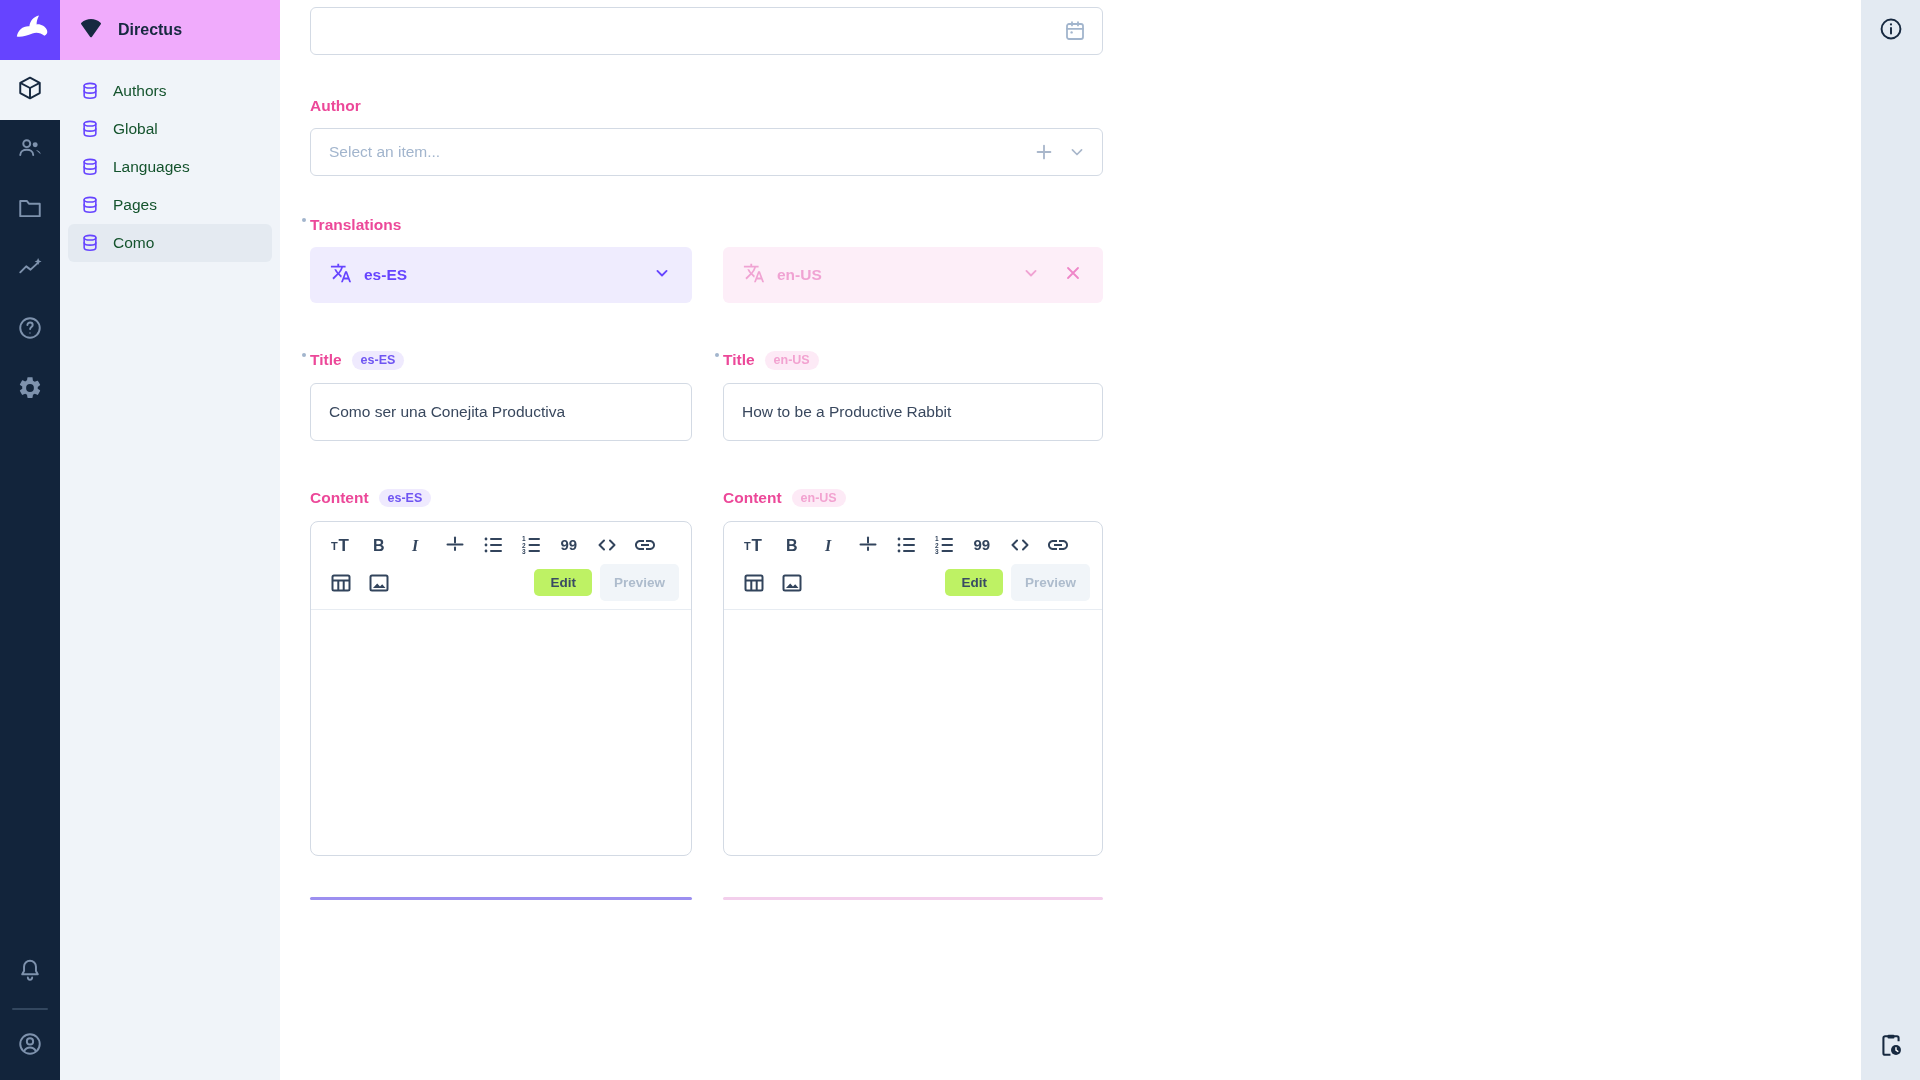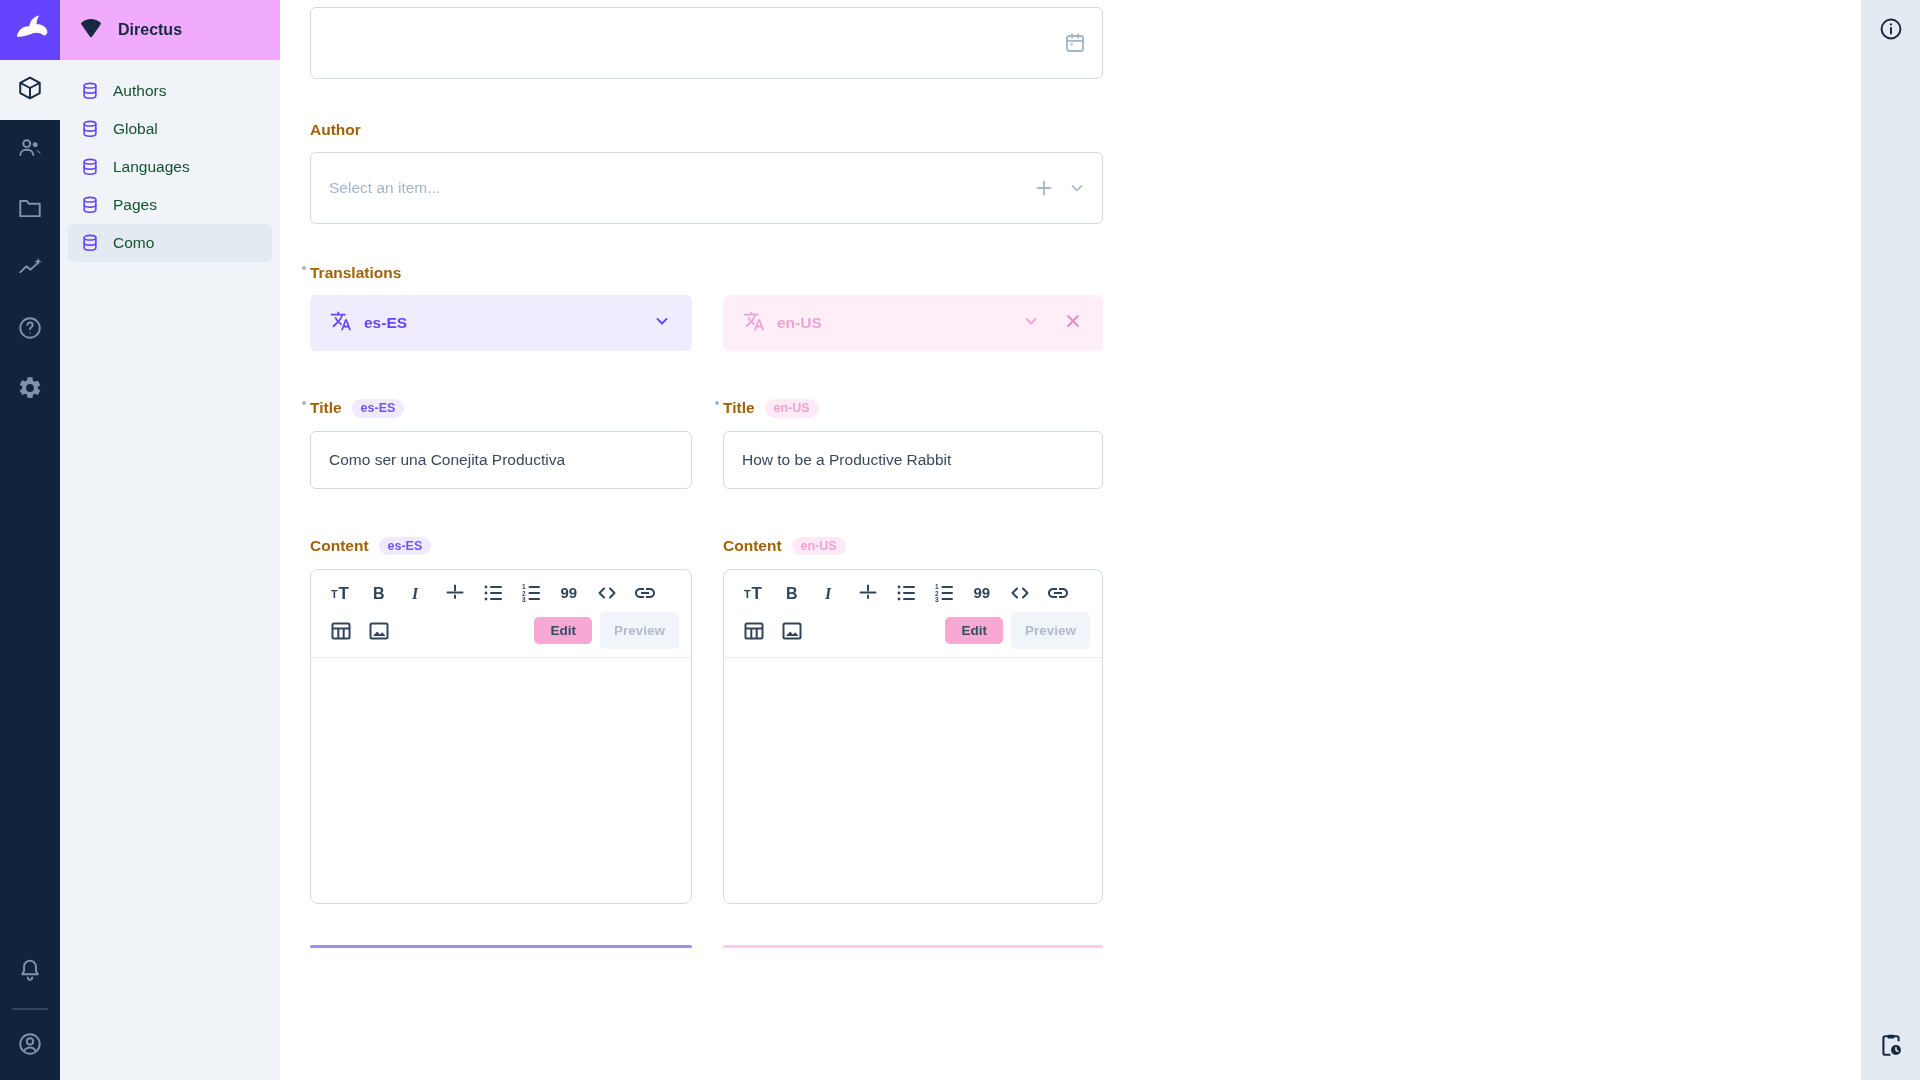--- a/index.html
+++ b/index.html
@@ -60,31 +60,31 @@
     width:44px; height:44px; border-radius:50%; background:#6644ff; border:none;
     display:flex; align-items:center; justify-content:center; cursor:pointer; margin-right:16px;
   }
   .dots-btn { background:none; border:none; cursor:pointer; padding:6px; display:flex; flex-direction:column; gap:4px; }
   .dots-btn i { width:4.5px; height:4.5px; border-radius:50%; background:#b6c3d4; display:block; }
 
   
   .page-body { flex:1; overflow:hidden; padding:7px 0 0 30px; }
   .form-wrap { width:793px; }
   .field-input {
-    width:100%; height:72px; border:1px solid #d3dae4; border-radius:6px; background:#fff;
+    width:100%; height:48px; border:1px solid #d3dae4; border-radius:6px; background:#fff;
     font-size:15.5px; color:#39485e; padding:0 52px 0 18px;
     font-family:"Liberation Sans","DejaVu Sans",sans-serif; outline:none;
   }
   .field-input::placeholder { color:#a2b5cd; }
   .input-shell { position:relative; }
   .input-icons { position:absolute; right:16px; top:0; height:100%; display:flex; align-items:center; gap:12px; }
   .icon-btn { background:none; border:none; cursor:pointer; display:flex; align-items:center; justify-content:center; padding:0; }
 
   .field-label-row { display:flex; align-items:center; gap:10px; margin-bottom:13px; position:relative;margin-top:8px; }
-  .field-label { font-size:15.5px; font-weight:700; color:#a16207; }
+  .field-label { font-size:15.5px; font-weight:700; color:#ec4899; }
   .req-dot { position:absolute; left:-8px; top:2px; width:4px; height:4px; border-radius:50%; background:#a2b5cd; }
   .lang-badge {
     font-size:12.5px; font-weight:600; padding:3px 9px; border-radius:12px; line-height:1;
   }
   .lang-badge.purple { background:#efeafe; color:#6f55f2; }
   .lang-badge.pink { background:#fdeaf6; color:#f2a2d0; }
 
   .two-col { display:grid; grid-template-columns:382px 380px; column-gap:31px; }
 
   
@@ -104,21 +104,21 @@
   .tb-row { display:flex; align-items:center; padding:6px 12px 2px 12px; gap:2px; }
   .tb-row.second { padding-top:0; padding-bottom:8px; }
   .tb-btn {
     width:36px; height:34px; border:none; background:none; border-radius:4px; cursor:pointer;
     display:flex; align-items:center; justify-content:center; color:#32445c;
   }
   .tb-btn svg { stroke:#32445c; fill:none; }
   .tb-btn .tfill { fill:#32445c; stroke:none; }
   .tb-spacer { flex:1; }
   .edit-btn {
-    height:27px; padding:0 16px; border:none; border-radius:5px; background:#f9a8d4;
+    height:27px; padding:0 16px; border:none; border-radius:5px; background:#bef264;
     color:#394b63; font-size:13.5px; font-weight:600; cursor:pointer;
     font-family:"Liberation Sans","DejaVu Sans",sans-serif;
   }
   .preview-btn {
     height:37px; padding:4px 14px; border:none; border-radius:5px; background:#f1f5f9;
     color:#aebccd; font-size:13.5px; font-weight:600; cursor:pointer; margin-left:6px;
     font-family:"Liberation Sans","DejaVu Sans",sans-serif;
   }
   .editor-divider { height:1px; background:#e7ecf2; }
   .editor-body { flex:1; cursor:text; }

